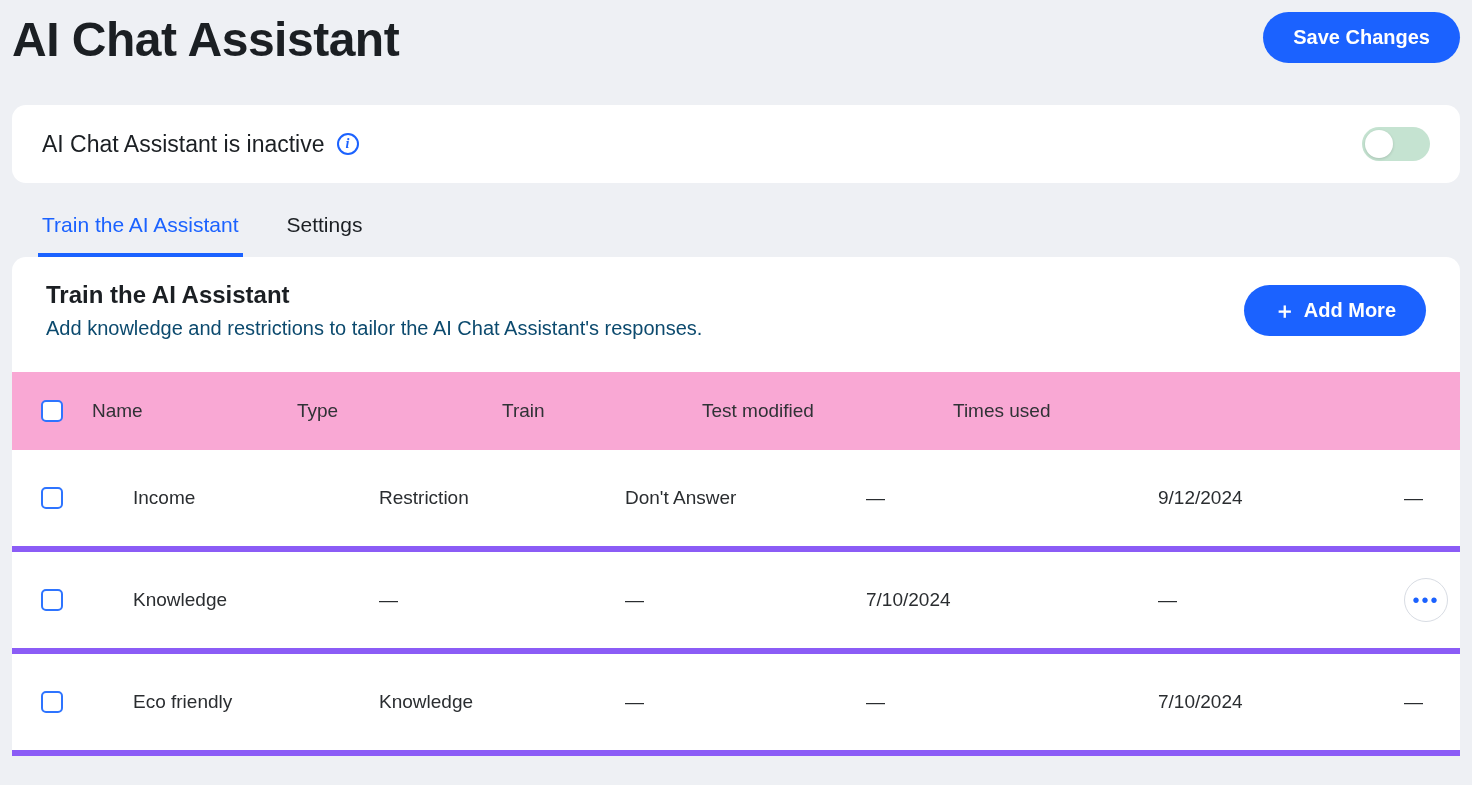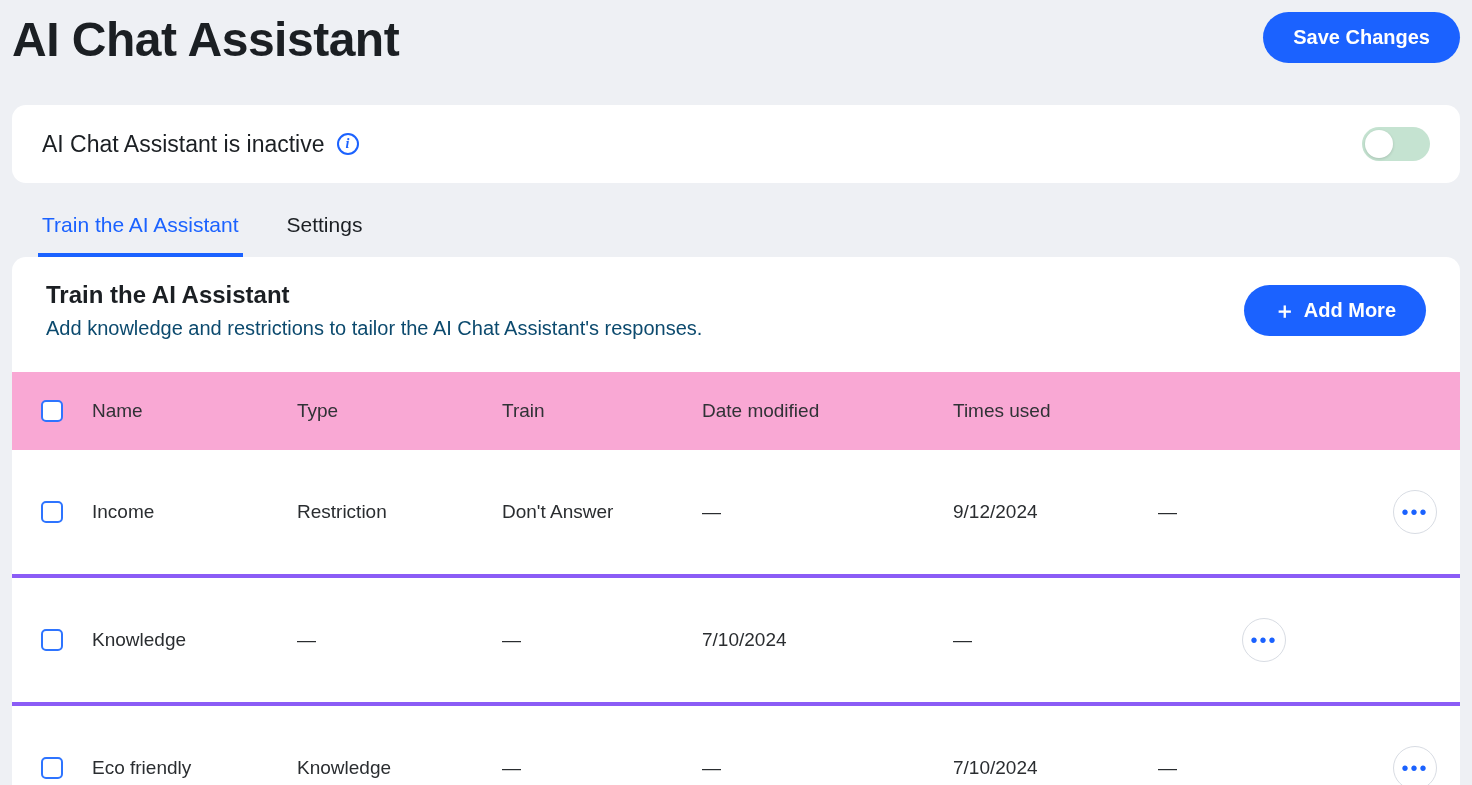--- a/index.html
+++ b/index.html
@@ -154,24 +154,25 @@
   }
   .th {
     font-size: 19px;
     font-weight: 500;
     color: #303236;
   }
   .row {
     display: grid;
     grid-template-columns: 80px 205px 205px 200px 251px 205px 1fr 90px;
     align-items: center;
-    padding: 40px 0;
-    border-bottom: 4px solid #8b5cf6;
+    padding: 26px 0;
+    border-bottom: 6px solid #8b5cf6;
     font-size: 19px;
     color: #2a2d30;
+    gap: 41px;
   }
   .cell-check {
     display: flex;
     justify-content: center;
   }
   .checkbox {
     width: 22px; height: 22px;
     border: 2px solid #2e74ff;
     border-radius: 5px;
     background: #fff;
@@ -245,21 +246,21 @@
     </div>
 
     <div class="table">
       <div class="thead">
         <div class="cell-check">
           <div class="checkbox"></div>
         </div>
         <div class="th">Name</div>
         <div class="th">Type</div>
         <div class="th">Train</div>
-        <div class="th">Date modified</div>
+        <div class="th">Test modified</div>
         <div class="th">Times used</div>
         <div></div>
       </div>
 
       <div class="row">
         <div class="cell-check">
           <div class="checkbox"></div>
         </div>
         <div class="row-name">Income</div>
         <div>Restriction</div>

